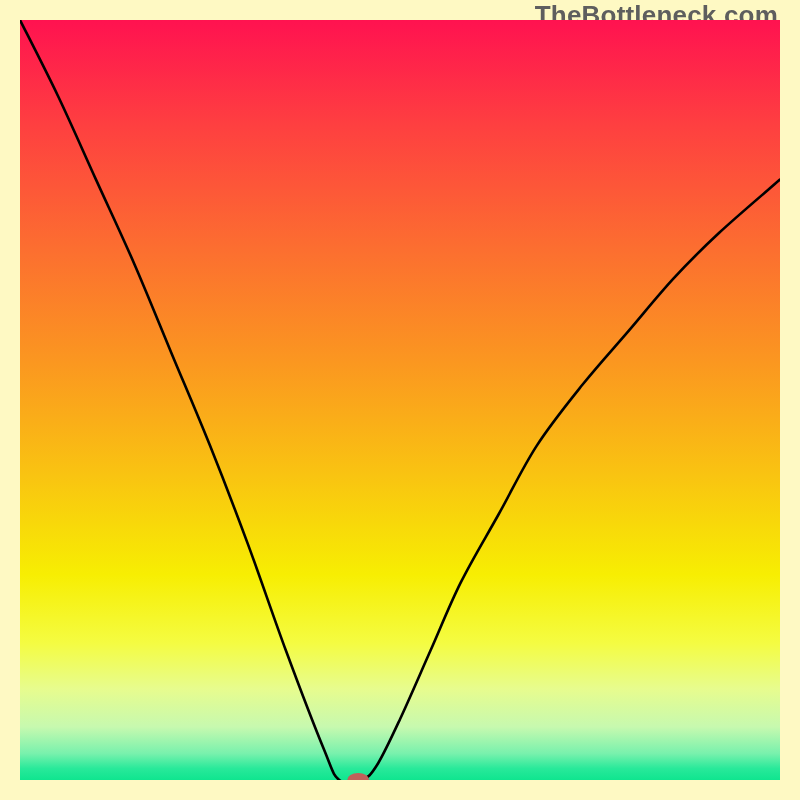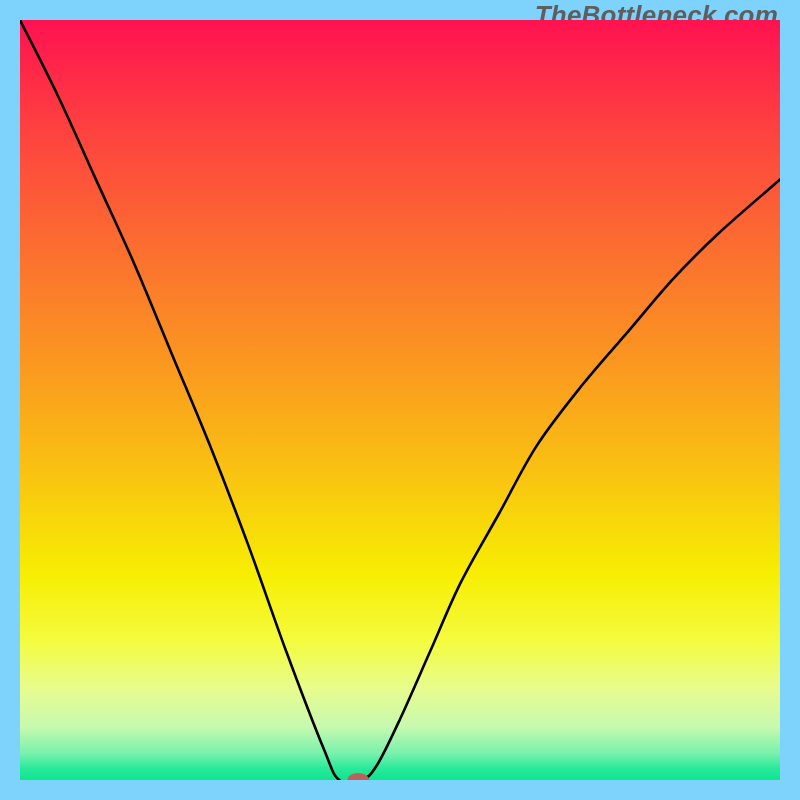--- a/index.html
+++ b/index.html
@@ -9,22 +9,21 @@
     height: 800px;
     overflow: hidden;
     background: #000;
     font-family: Arial, Helvetica, sans-serif;
   }
   .frame {
     position: absolute;
     left: 0; top: 0;
     width: 800px;
     height: 800px;
-    background: #7dd3fc;
-    font-style: italic;
+    background: #fef9c3;
   }
   .plot {
     position: absolute;
     left: 20px;
     top: 20px;
     width: 760px;
     height: 760px;
   }
   .watermark {
     position: absolute;

